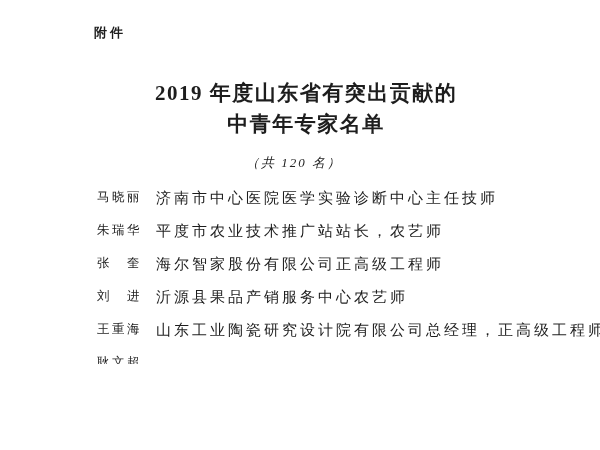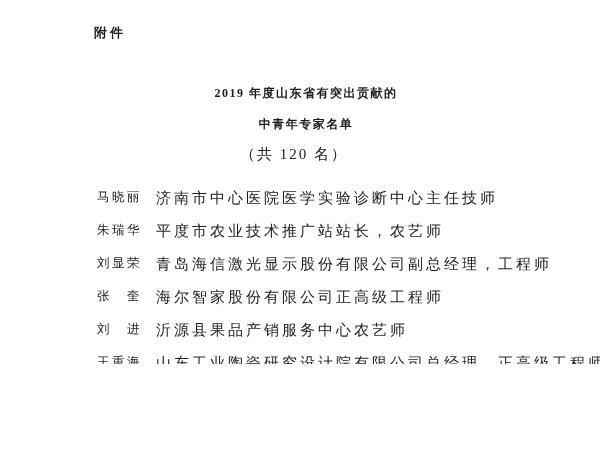--- a/index.html
+++ b/index.html
@@ -25,31 +25,32 @@
     letter-spacing: 3px;
   }
   .title-block {
     position: absolute;
     top: 78px;
     left: 0;
     right: 12px;
     text-align: center;
   }
   .title-line {
-    font-size: 12px;
+    font-size: 21px;
     font-weight: bold;
     line-height: 31px;
     letter-spacing: 1.5px;
     padding-left: 24px;
   }
   .count-note {
-    margin-top: 5px;
-    font-size: 15px;
+    margin-top: 14px;
+    font-size: 13px;
     letter-spacing: 2px;
     color: #222222;
+    font-style: italic;
   }
   .expert-list {
     position: absolute;
     top: 189px;
     left: 97px;
     right: 20px;
   }
   .expert-row {
     display: flex;
     height: 33px;
@@ -87,24 +88,20 @@
         <span class="expert-name">马晓丽</span>
         <span class="expert-position">济南市中心医院医学实验诊断中心主任技师</span>
       </div>
 
 
       <div class="expert-row">
         <span class="expert-name">朱瑞华</span>
         <span class="expert-position">平度市农业技术推广站站长，农艺师</span>
       </div>
 
-      <div class="expert-row">
-        <span class="expert-name">刘显荣</span>
-        <span class="expert-position">青岛海信激光显示股份有限公司副总经理，工程师</span>
-      </div>
 
       <div class="expert-row">
         <span class="expert-name">张　奎</span>
         <span class="expert-position">海尔智家股份有限公司正高级工程师</span>
       </div>
 
       <div class="expert-row">
         <span class="expert-name">刘　进</span>
         <span class="expert-position">沂源县果品产销服务中心农艺师</span>
       </div>

